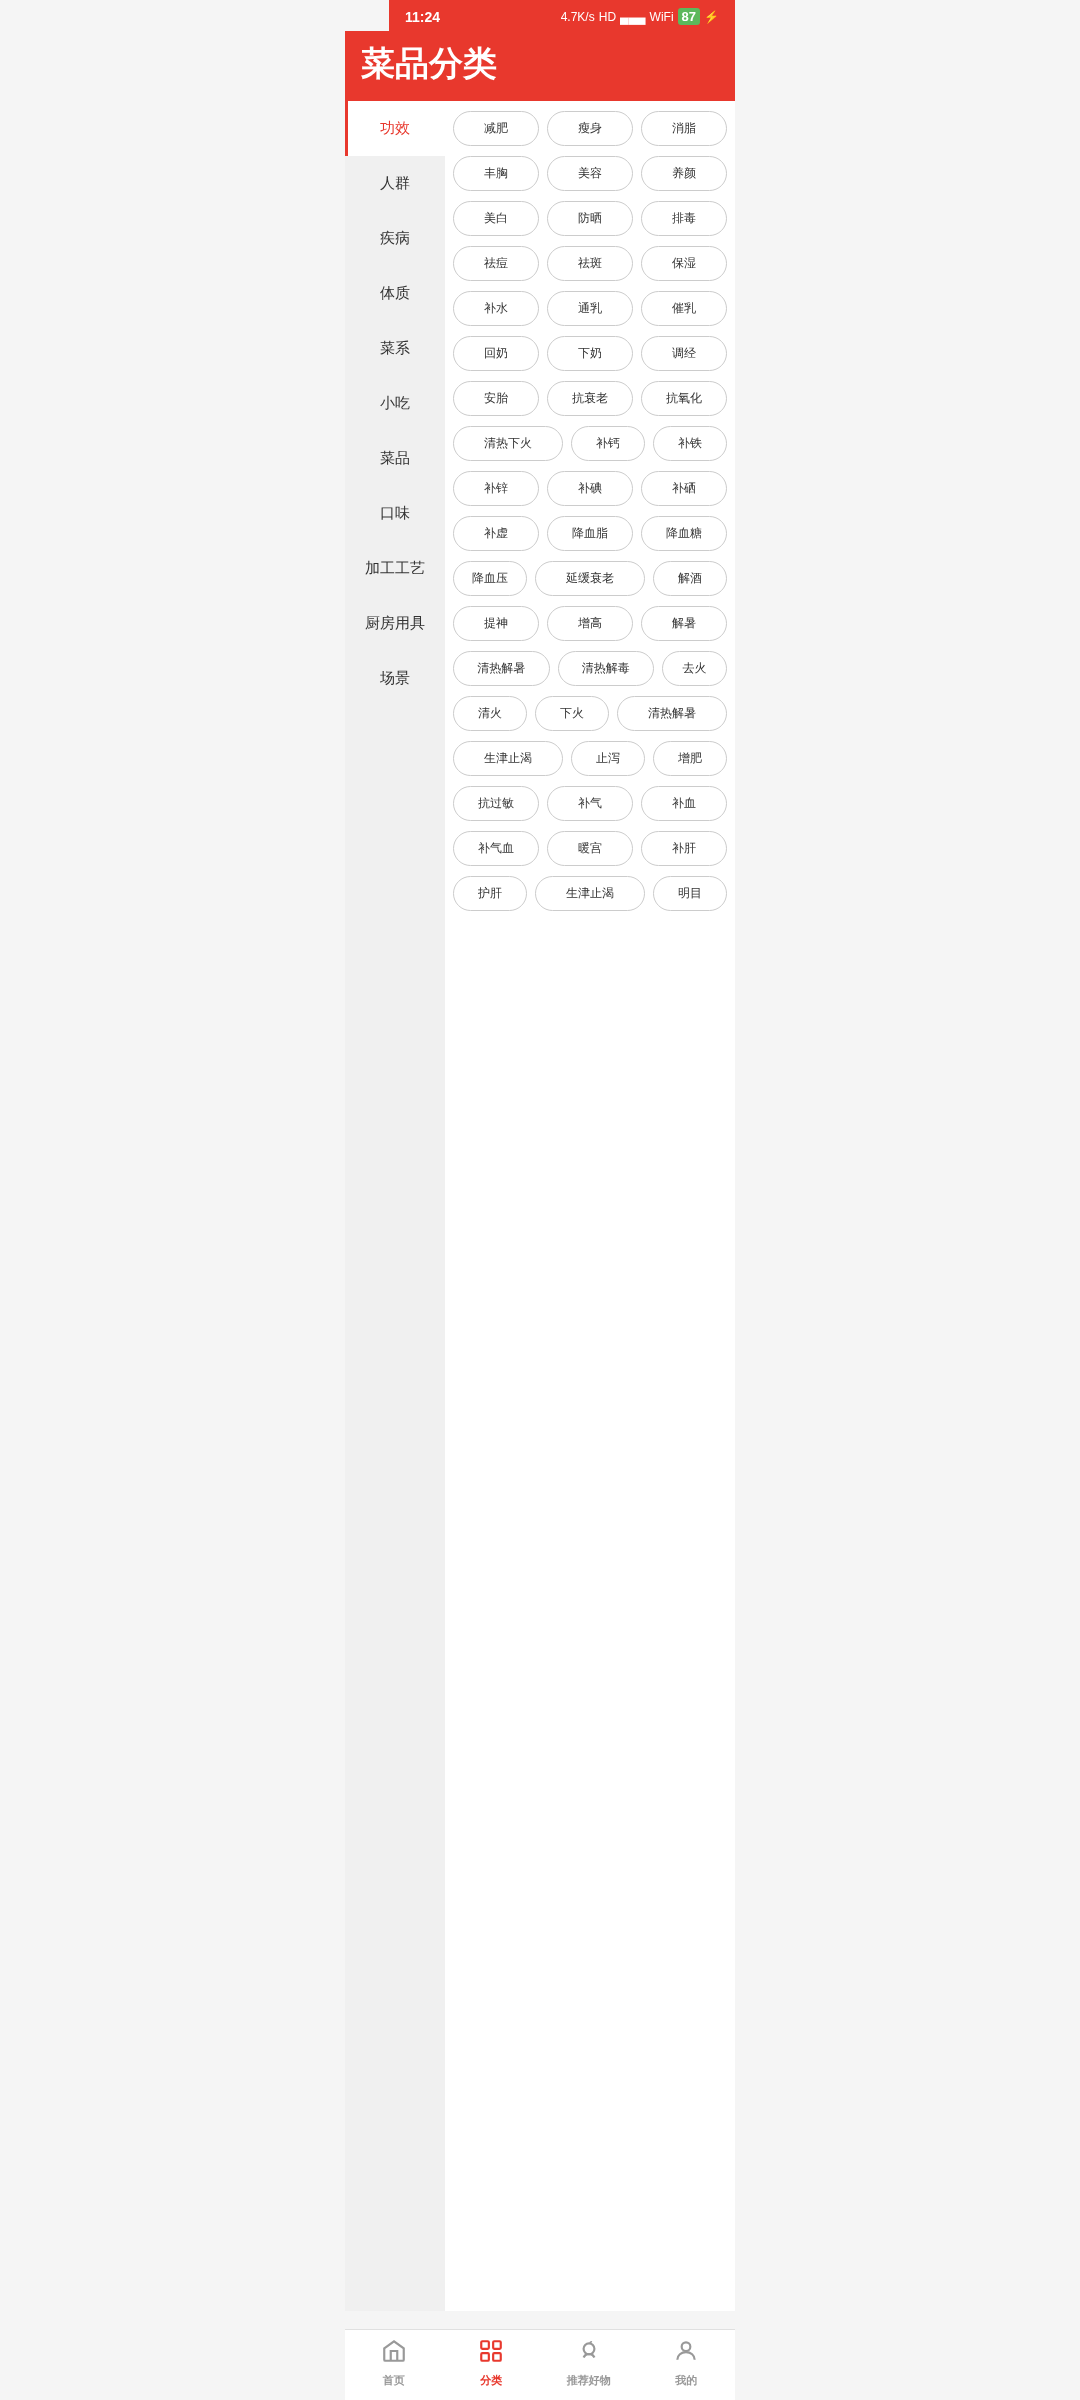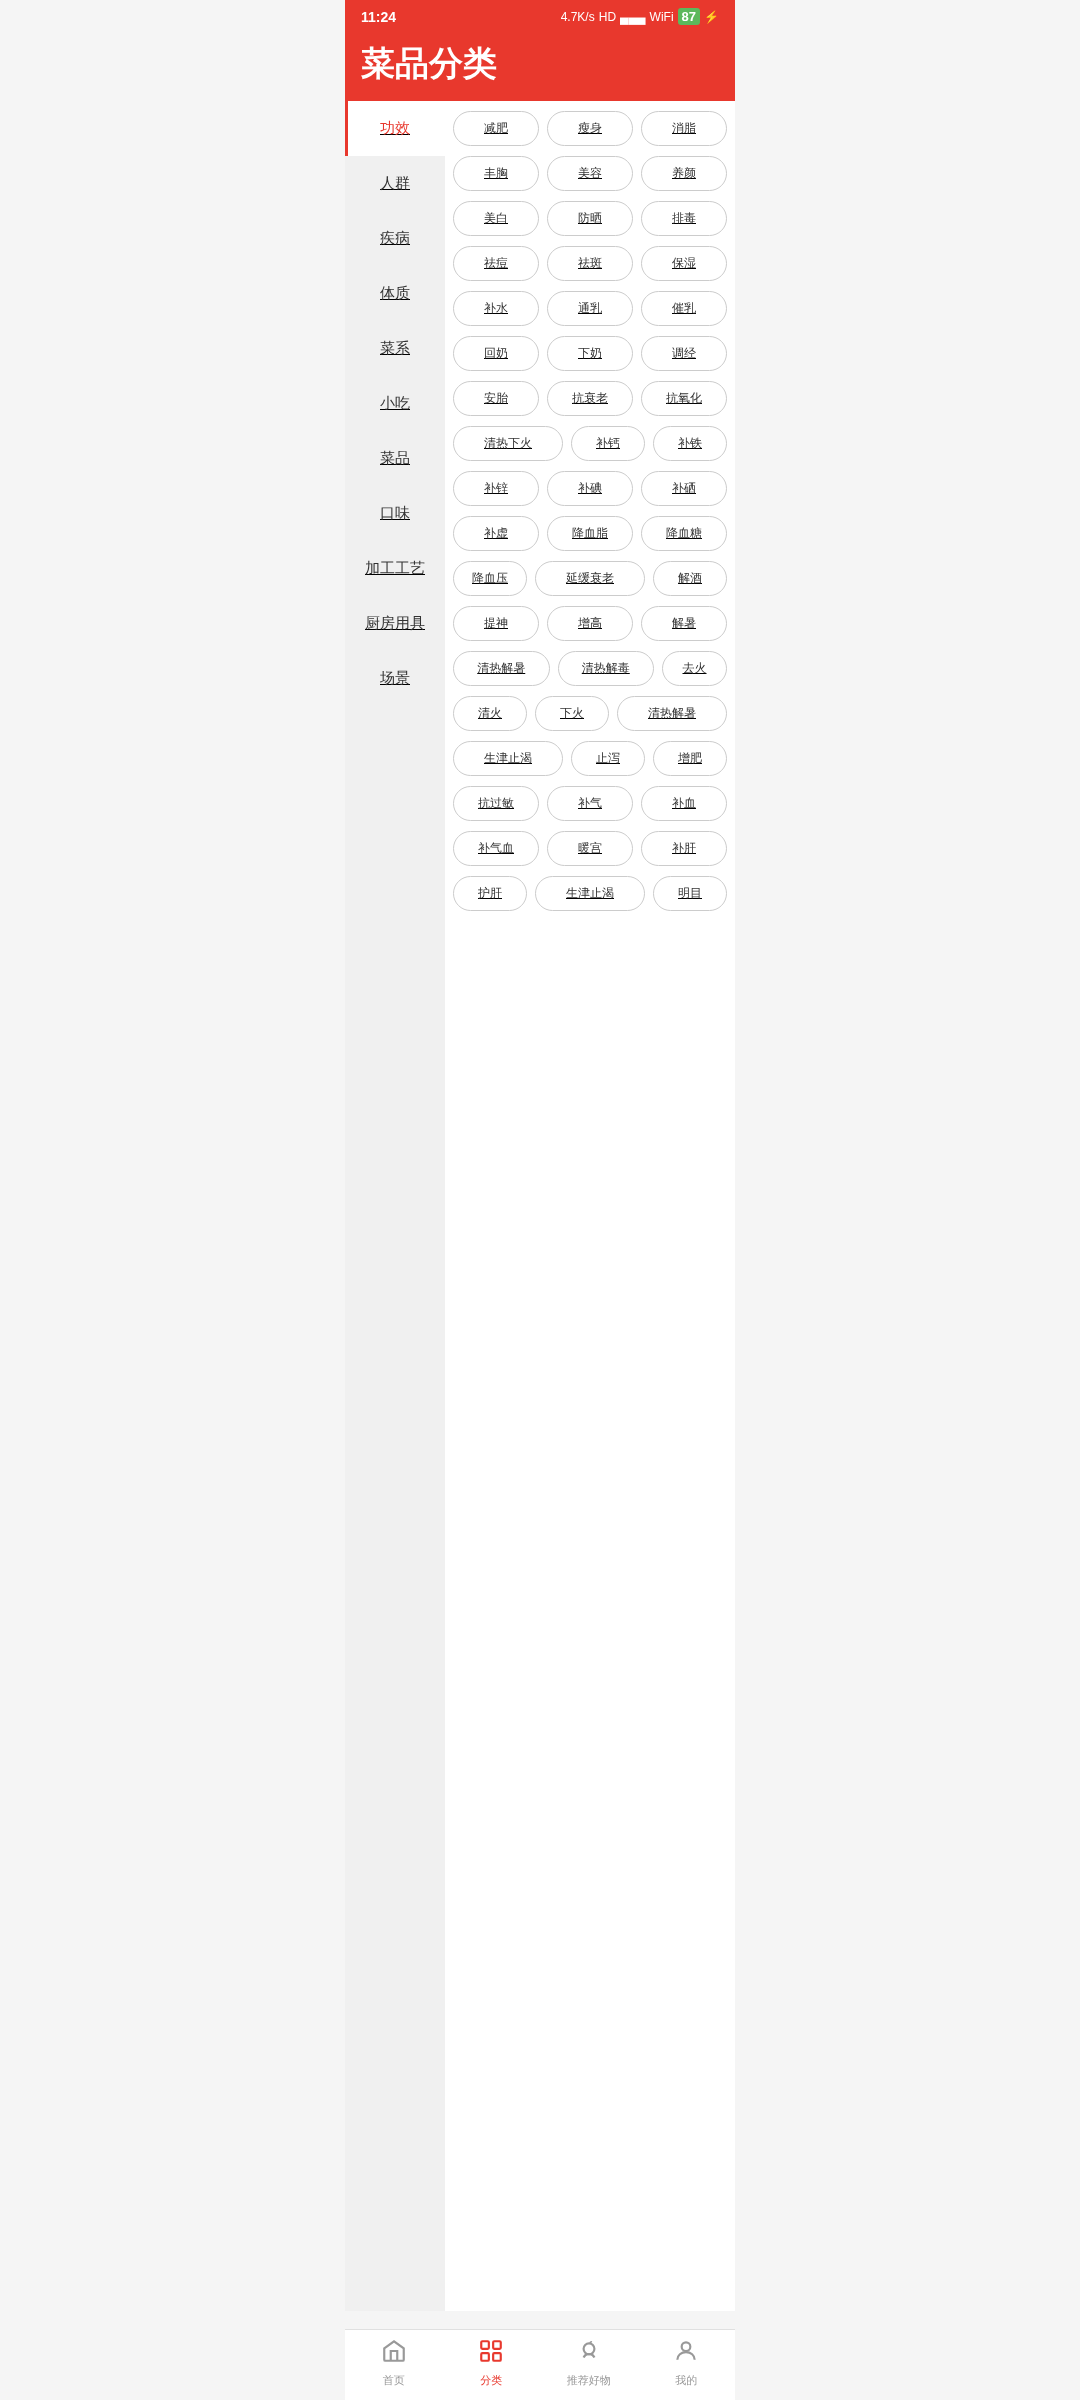--- a/index.html
+++ b/index.html
@@ -15,20 +15,21 @@
     }
     .status-bar {
       background: #e8382d;
       color: white;
       display: flex;
       justify-content: space-between;
       align-items: center;
       padding: 8px 16px 6px;
       font-size: 14px;
       font-weight: 500;
+      margin-left: 44px;
     }
     .status-left { font-weight: 600; }
     .status-right {
       display: flex;
       align-items: center;
       gap: 4px;
       font-size: 12px;
     }
     .battery-badge {
       background: #5cb85c;
@@ -46,21 +47,20 @@
     .header-title {
       font-size: 34px;
       font-weight: 700;
       color: white;
     }
     .content {
       display: flex;
       flex: 1;
       background: #fef9c3;
       min-height: calc(100vh - 130px - 60px);
-      text-decoration: underline;
     }
     .sidebar {
       width: 100px;
       background: #f0f0f0;
       display: flex;
       flex-direction: column;
       flex-shrink: 0;
     }
     .sidebar-item {
       padding: 18px 0;
@@ -115,20 +115,21 @@
       position: fixed;
       bottom: 0;
       width: 390px;
       background: #fff;
       border-top: 1px solid #e0e0e0;
       display: flex;
       justify-content: space-around;
       align-items: flex-end;
       padding: 8px 0 12px;
       z-index: 100;
+      font-weight: bold;
     }
     .nav-item {
       display: flex;
       flex-direction: column;
       align-items: center;
       gap: 3px;
       cursor: pointer;
       flex: 1;
     }
     .nav-icon {

